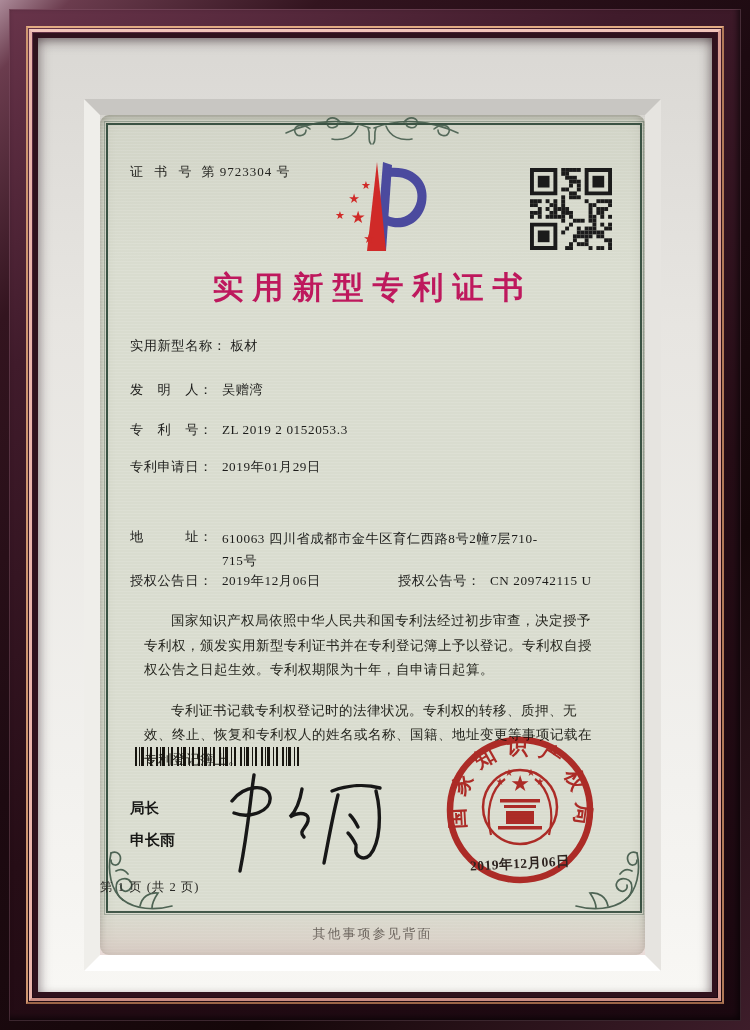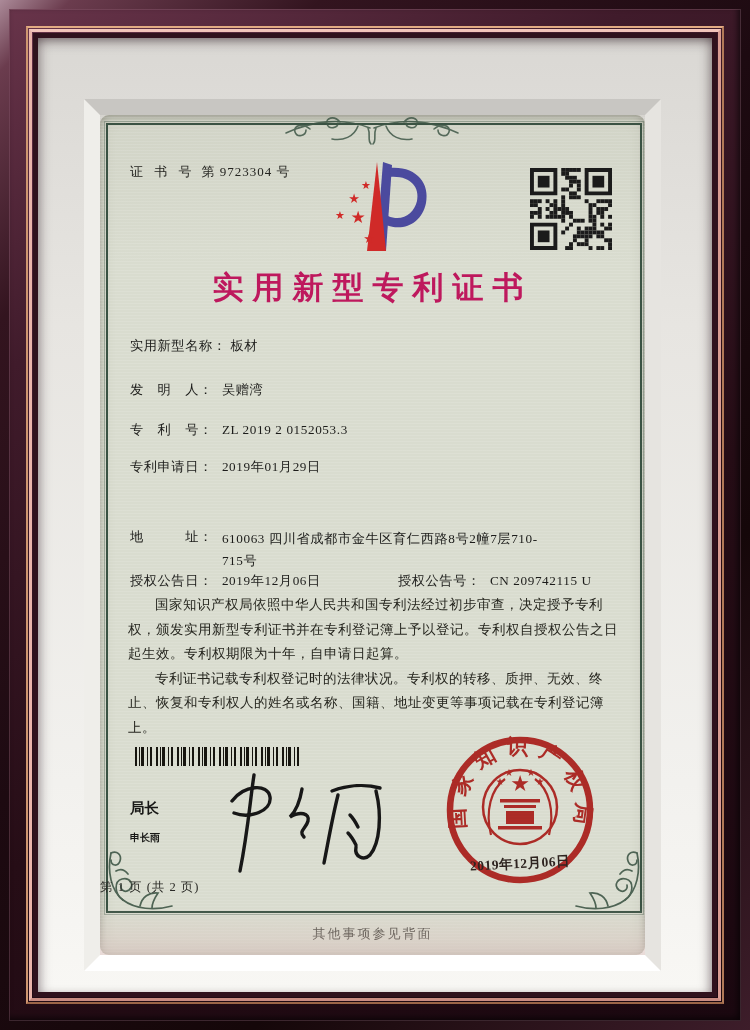--- a/index.html
+++ b/index.html
@@ -46,28 +46,28 @@
   .qr{position:absolute;left:430px;top:53px;width:82px;height:82px;}
   .title{position:absolute;top:152px;left:0;width:100%;text-align:center;
     font-size:31px;font-weight:700;letter-spacing:9px;color:#be185d;}
   .field{position:absolute;left:30px;font-size:13.2px;letter-spacing:.6px;white-space:nowrap;color:#1c1c1a;}
   .field .lab{display:inline-block;min-width:88px;}
   .field .val-wrap{display:inline-block;width:322px;vertical-align:top;white-space:normal;line-height:1.65;}
   .r0{top:222px}.r1{top:266px}.r2{top:306px}.r3{top:343px}.r4{top:379px}.r5{top:413px}.r6{top:457px}
   .pair2{position:absolute;left:268px;top:0;}
   .paras{position:absolute;top:478px;left:28px;right:26px;font-size:13.5px;line-height:1.82;
     letter-spacing:.5px;color:#26261f;}
-  .paras p{margin:0;text-indent:2em;}
+  .paras p{margin:16px;text-indent:2em;}
   .barcode{position:absolute;left:35px;top:632px;width:168px;height:19px;
     background:repeating-linear-gradient(90deg,#17150f 0 2px,rgba(0,0,0,0) 2px 4px,#17150f 4px 5px,
       rgba(0,0,0,0) 5px 6px,#17150f 6px 9px,rgba(0,0,0,0) 9px 12px,#17150f 12px 13px,
       rgba(0,0,0,0) 13px 15px,#17150f 15px 17px,rgba(0,0,0,0) 17px 21px);}
   .director-title{position:absolute;left:30px;top:684px;font-size:14.5px;font-weight:700;
     font-family:"Liberation Sans","DejaVu Sans",sans-serif;color:#181816;}
-  .director-name{position:absolute;left:30px;top:716px;font-size:10px;font-weight:700;
+  .director-name{position:absolute;left:30px;top:716px;font-size:15px;font-weight:700;
     font-family:"Liberation Sans","DejaVu Sans",sans-serif;color:#181816;}
   .signature{position:absolute;left:120px;top:652px;width:175px;height:110px;}
   .seal{position:absolute;left:343px;top:618px;width:154px;height:154px;mix-blend-mode:multiply;opacity:.93;}
   .seal-date{position:absolute;left:343px;top:740px;width:154px;text-align:center;
     font-size:13.5px;font-weight:700;letter-spacing:.5px;color:#2e2420;transform:rotate(-3deg);}
   .page-no{position:absolute;top:764px;left:0;width:100%;text-align:left;font-size:12.5px;
     letter-spacing:1px;color:#2a2a26;}
   .back-note{position:absolute;top:810px;left:0;width:100%;text-align:center;font-size:13px;
     letter-spacing:2px;color:#45453d;}
 </style>

